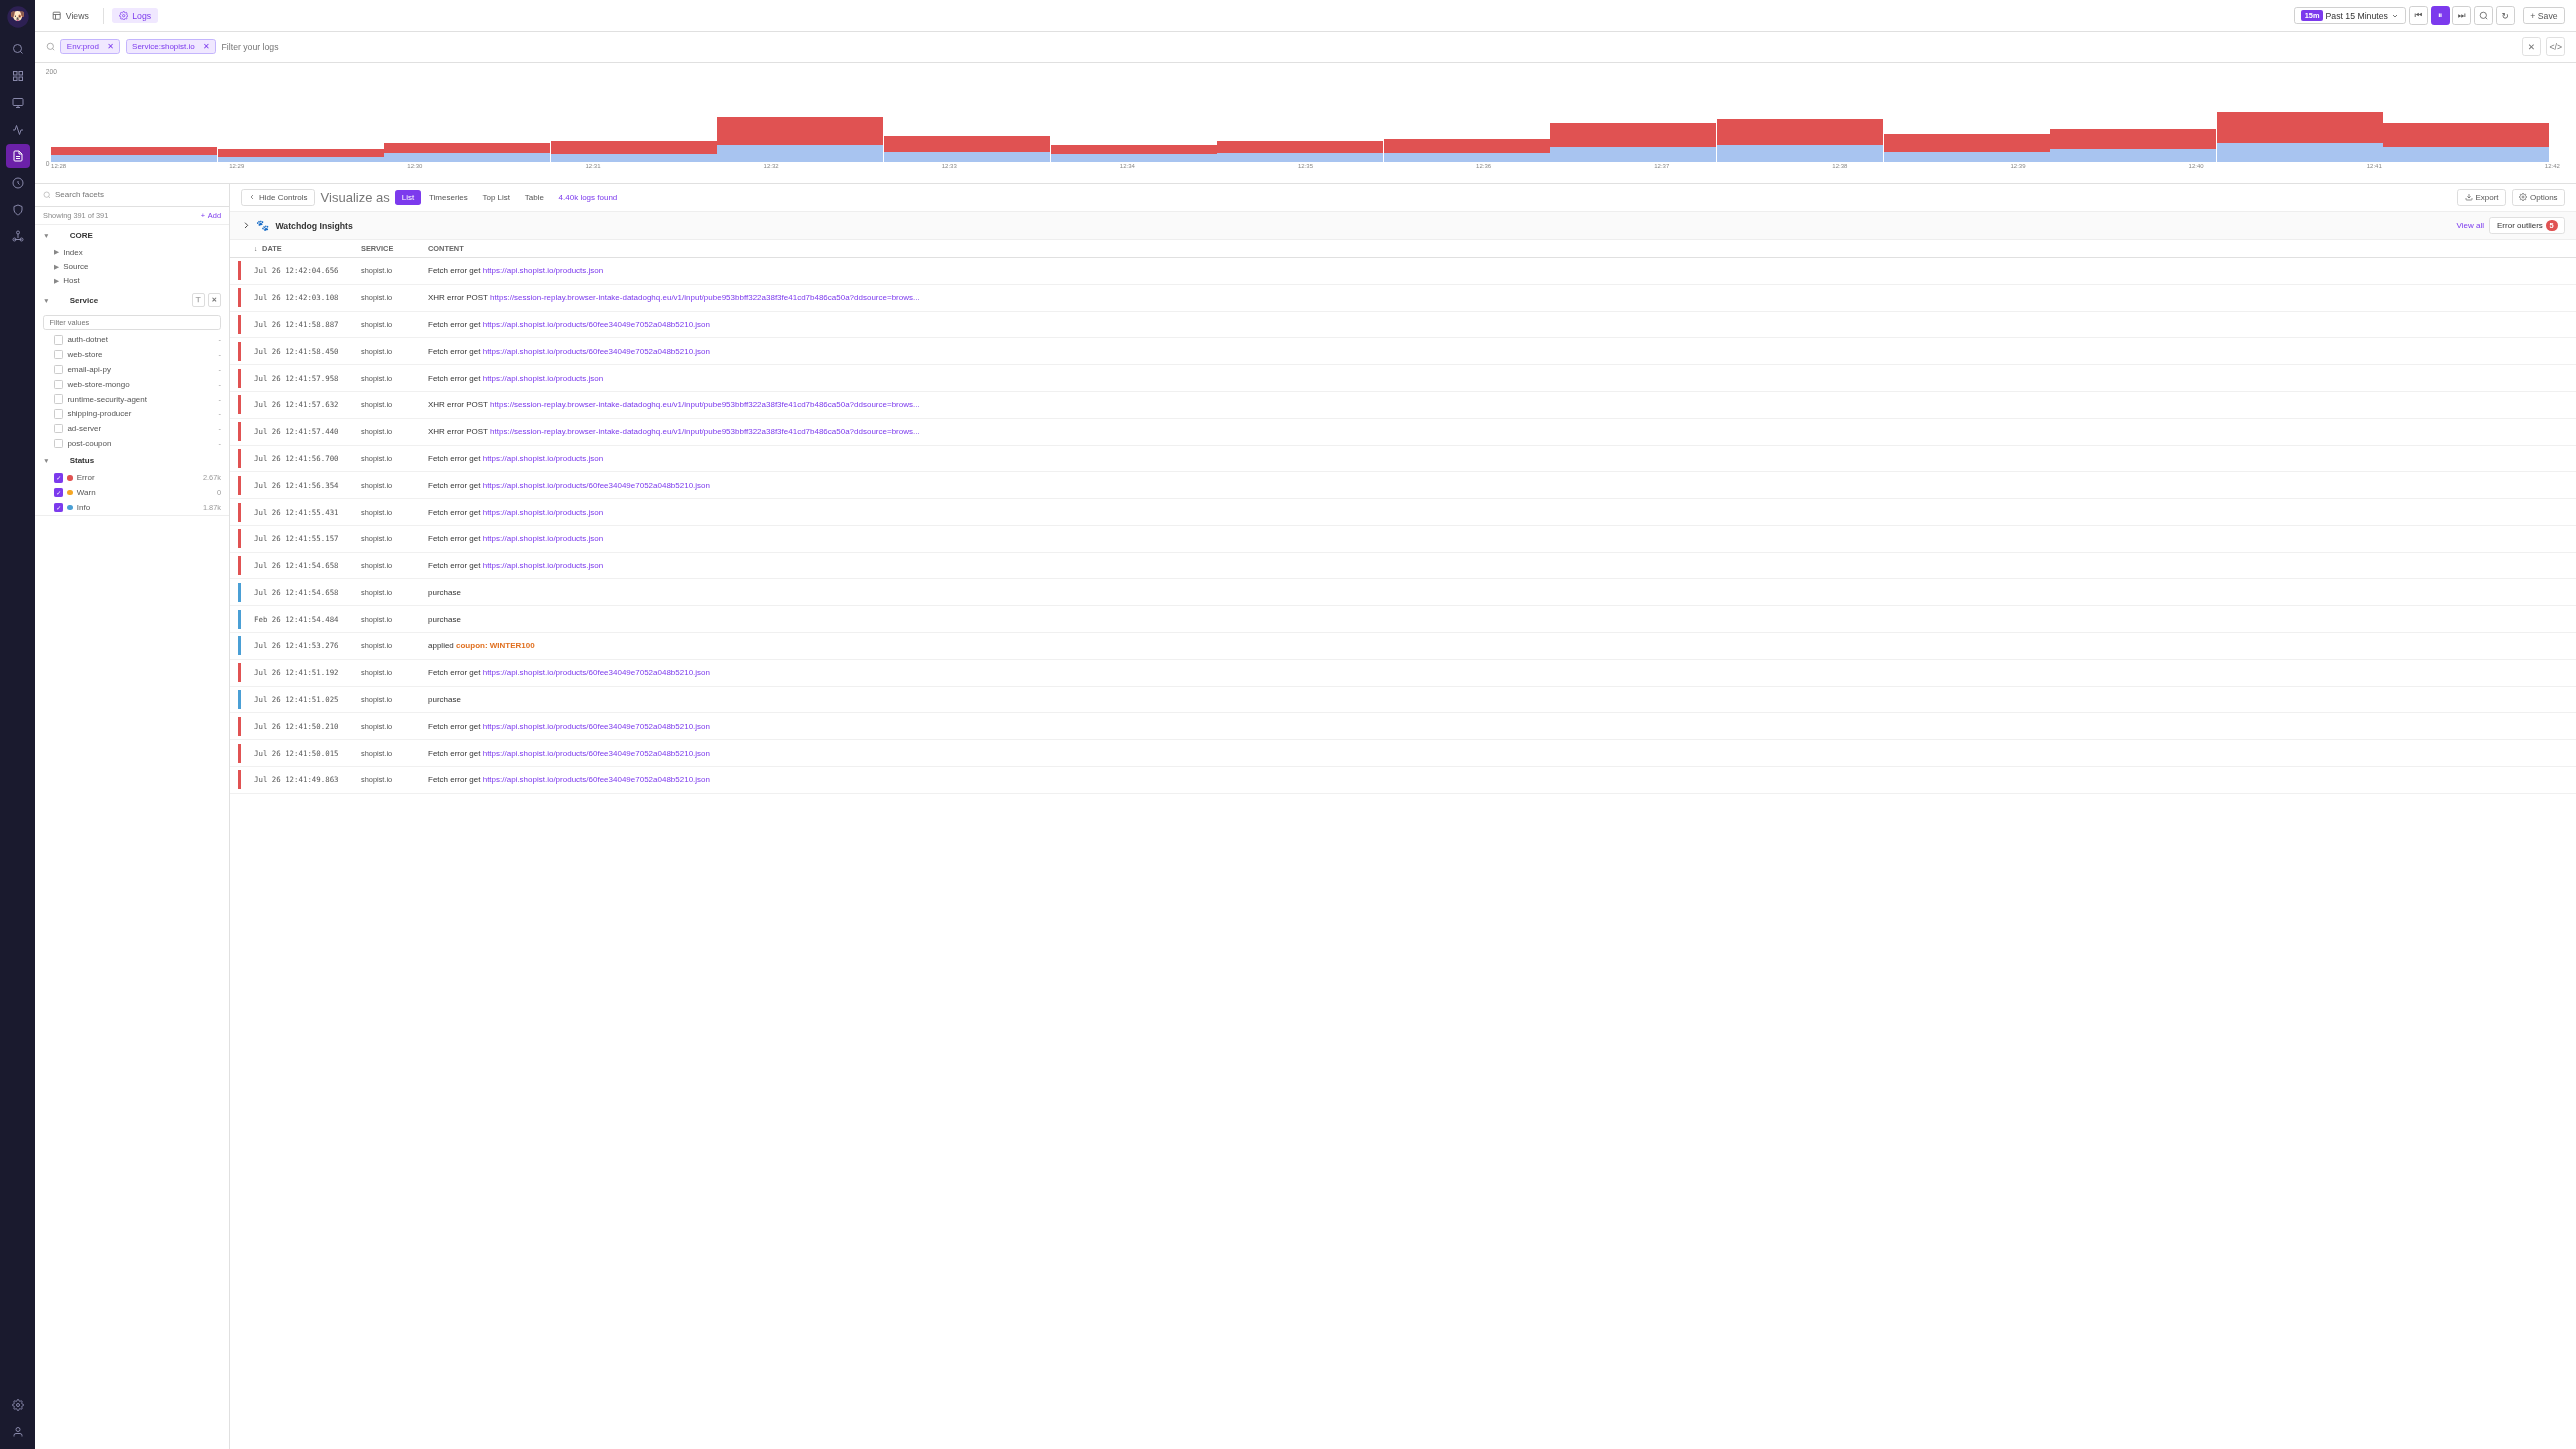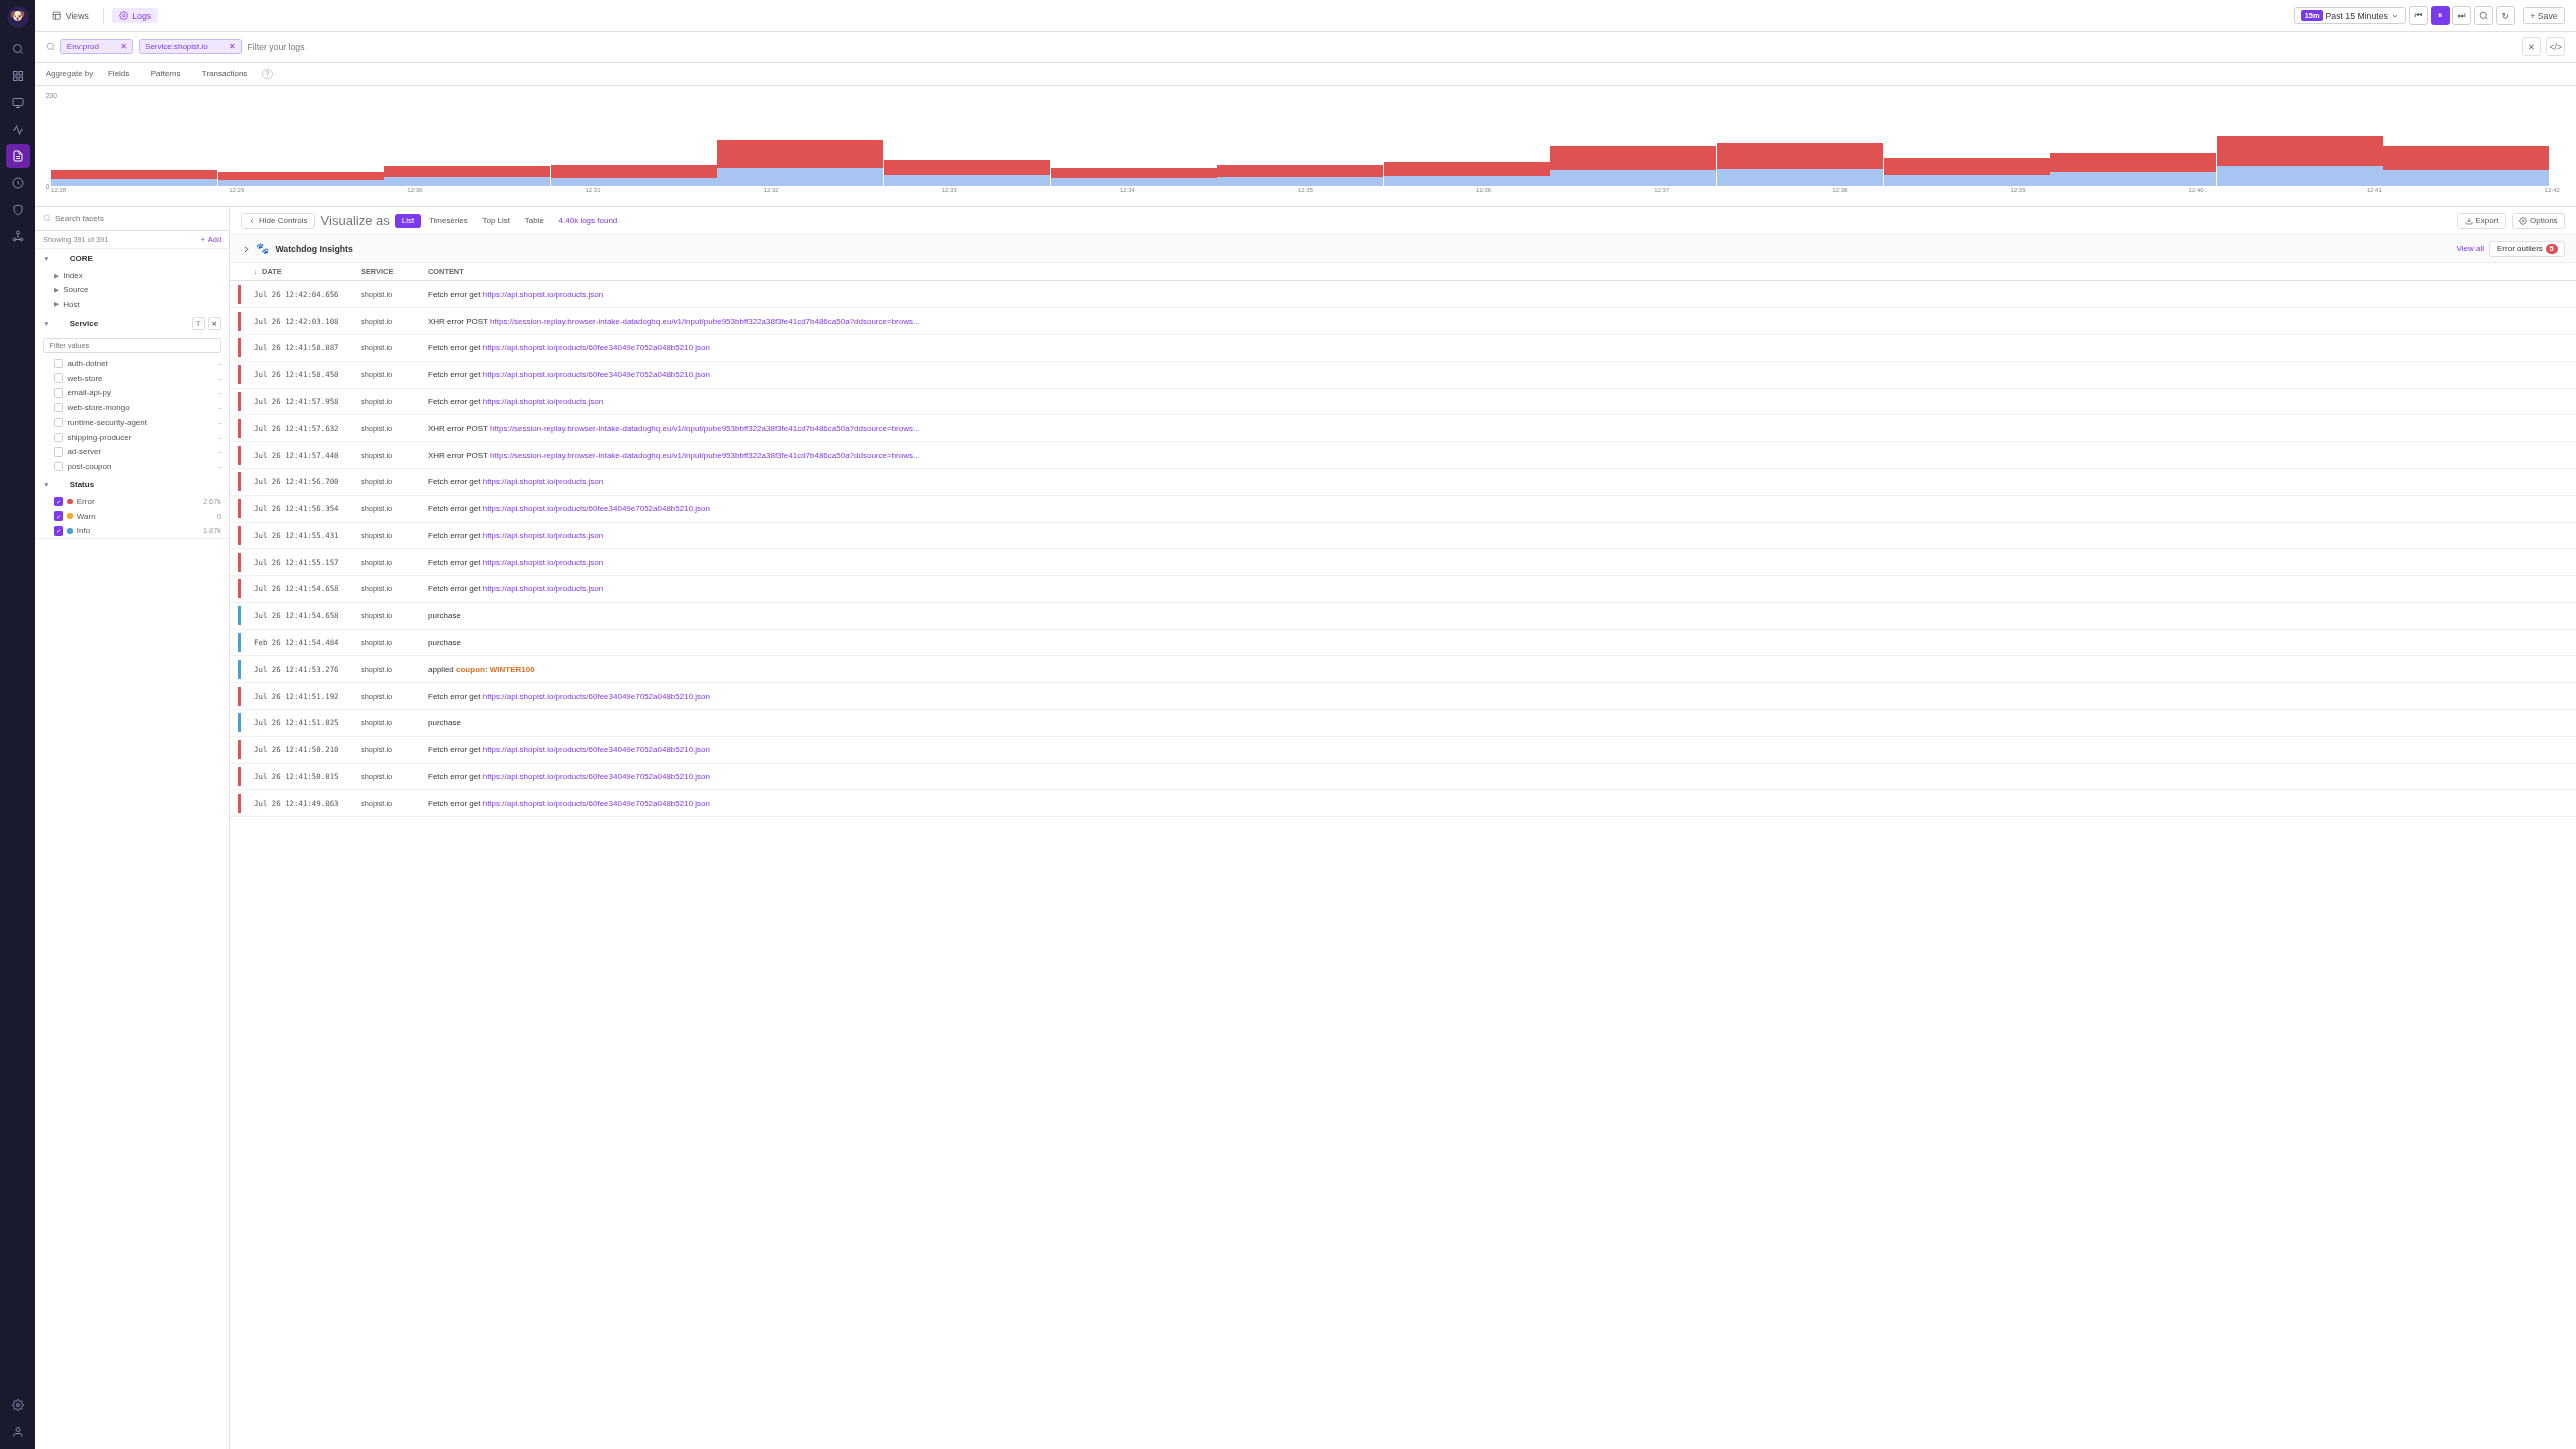--- a/index.html
+++ b/index.html
@@ -23,21 +23,21 @@
     .nav-spacer { flex: 1; }
     .nav-btn { display: flex; align-items: center; gap: 2.7px; padding: 2.7px 6.7px; border: 0.7px solid #d0d0d0; border-radius: 2.7px; cursor: pointer; background: #fff; color: #555; font-size: 8.7px; }
     .time-selector { display: flex; align-items: center; gap: 2.7px; padding: 2.7px 6.7px; border: 0.7px solid #d0d0d0; border-radius: 2.7px; cursor: pointer; font-size: 8.7px; }
     .time-badge { background: #7c3aed; color: #fff; border-radius: 2px; padding: 0.7px 3.4px; font-size: 7.4px; font-weight: 600; }
     .nav-controls { display: flex; align-items: center; gap: 2.7px; }
     .nav-ctrl-btn { width: 19px; height: 19px; border: 0.7px solid #d0d0d0; border-radius: 2.7px; display: flex; align-items: center; justify-content: center; cursor: pointer; background: #fff; color: #555; }
     .nav-ctrl-btn.active { background: #7c3aed; color: #fff; border-color: #7c3aed; }
 
     
     .filter-bar { background: #fff; border-bottom: 0.7px solid #e0e0e0; padding: 5.4px 10.7px; display: flex; align-items: center; gap: 5.4px; flex-shrink: 0; }
-    .filter-tag { display: flex; align-items: center; gap: 20px; background: #f0e8ff; border: 0.7px solid #c4b5fd; border-radius: 2.7px; padding: 2px 5.4px; font-size: 8px; color: #7c3aed; }
+    .filter-tag { display: flex; align-items: center; gap: 7px; background: #f0e8ff; border: 0.7px solid #c4b5fd; border-radius: 2.7px; padding: 2px 5.4px; font-size: 8px; color: #7c3aed; }
     .filter-tag-close { cursor: pointer; color: #7c3aed; margin-left: 1.3px; }
     .filter-input { flex: 1; border: none; outline: none; color: #999; font-size: 8.7px; }
     .filter-bar-end { margin-left: auto; display: flex; gap: 5.4px; }
     .filter-bar-btn { width: 19px; height: 19px; display: flex; align-items: center; justify-content: center; cursor: pointer; color: #777; border: 0.7px solid #e0e0e0; border-radius: 2.7px; background: #fff; }
 
     
     .aggregate-bar { background: #fff; border-bottom: 0.7px solid #e0e0e0; padding: 4px 10.7px; display: flex; align-items: center; gap: 8px; flex-shrink: 0; }
     .aggregate-label { font-size: 8px; color: #666; font-weight: 500; }
     .aggregate-tab { padding: 2.7px 6.7px; border-radius: 2.7px; font-size: 8px; cursor: pointer; color: #555; }
     .aggregate-help { width: 10.7px; height: 10.7px; border-radius: 50%; border: 0.7px solid #ccc; display: flex; align-items: center; justify-content: center; font-size: 6.7px; color: #888; cursor: pointer; }
@@ -256,27 +256,20 @@
       <span>Service:shopist.io</span>
       <span class="filter-tag-close">✕</span>
     </div>
     <input class="filter-input" type="text" placeholder="Filter your logs" style="">
     <div class="filter-bar-end">
       <div class="filter-bar-btn">✕</div>
       <div class="filter-bar-btn">&lt;/&gt;</div>
     </div>
   </div>
 
-  <div class="aggregate-bar">
-    <span class="aggregate-label">Aggregate by</span>
-    <div class="aggregate-tab">Fields</div>
-    <div class="aggregate-tab">Patterns</div>
-    <div class="aggregate-tab">Transactions</div>
-    <div class="aggregate-help">?</div>
-  </div>
 
   <div class="chart-area">
     <span class="chart-y-label">200</span>
     <span class="chart-y-label-0">0</span>
     <div class="chart-canvas" id="chart-canvas">
         <div class="chart-bar-group">
           <div class="chart-bar-stack" style="height: 15.4px;">
             <div class="bar-red" style="height: 8.7px;"></div>
             <div class="bar-blue" style="height: 6.7px;"></div>
           </div>

